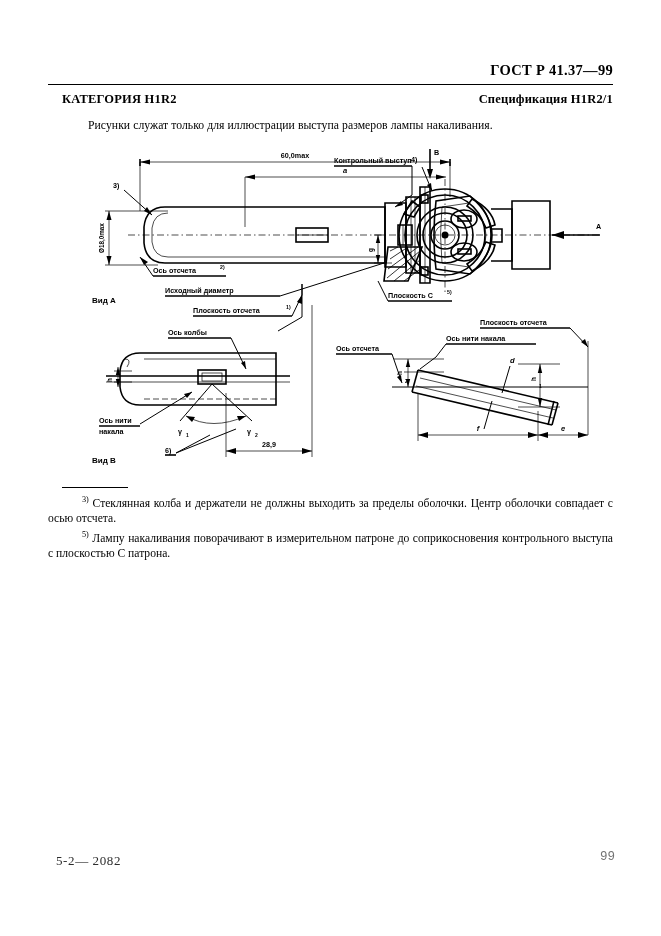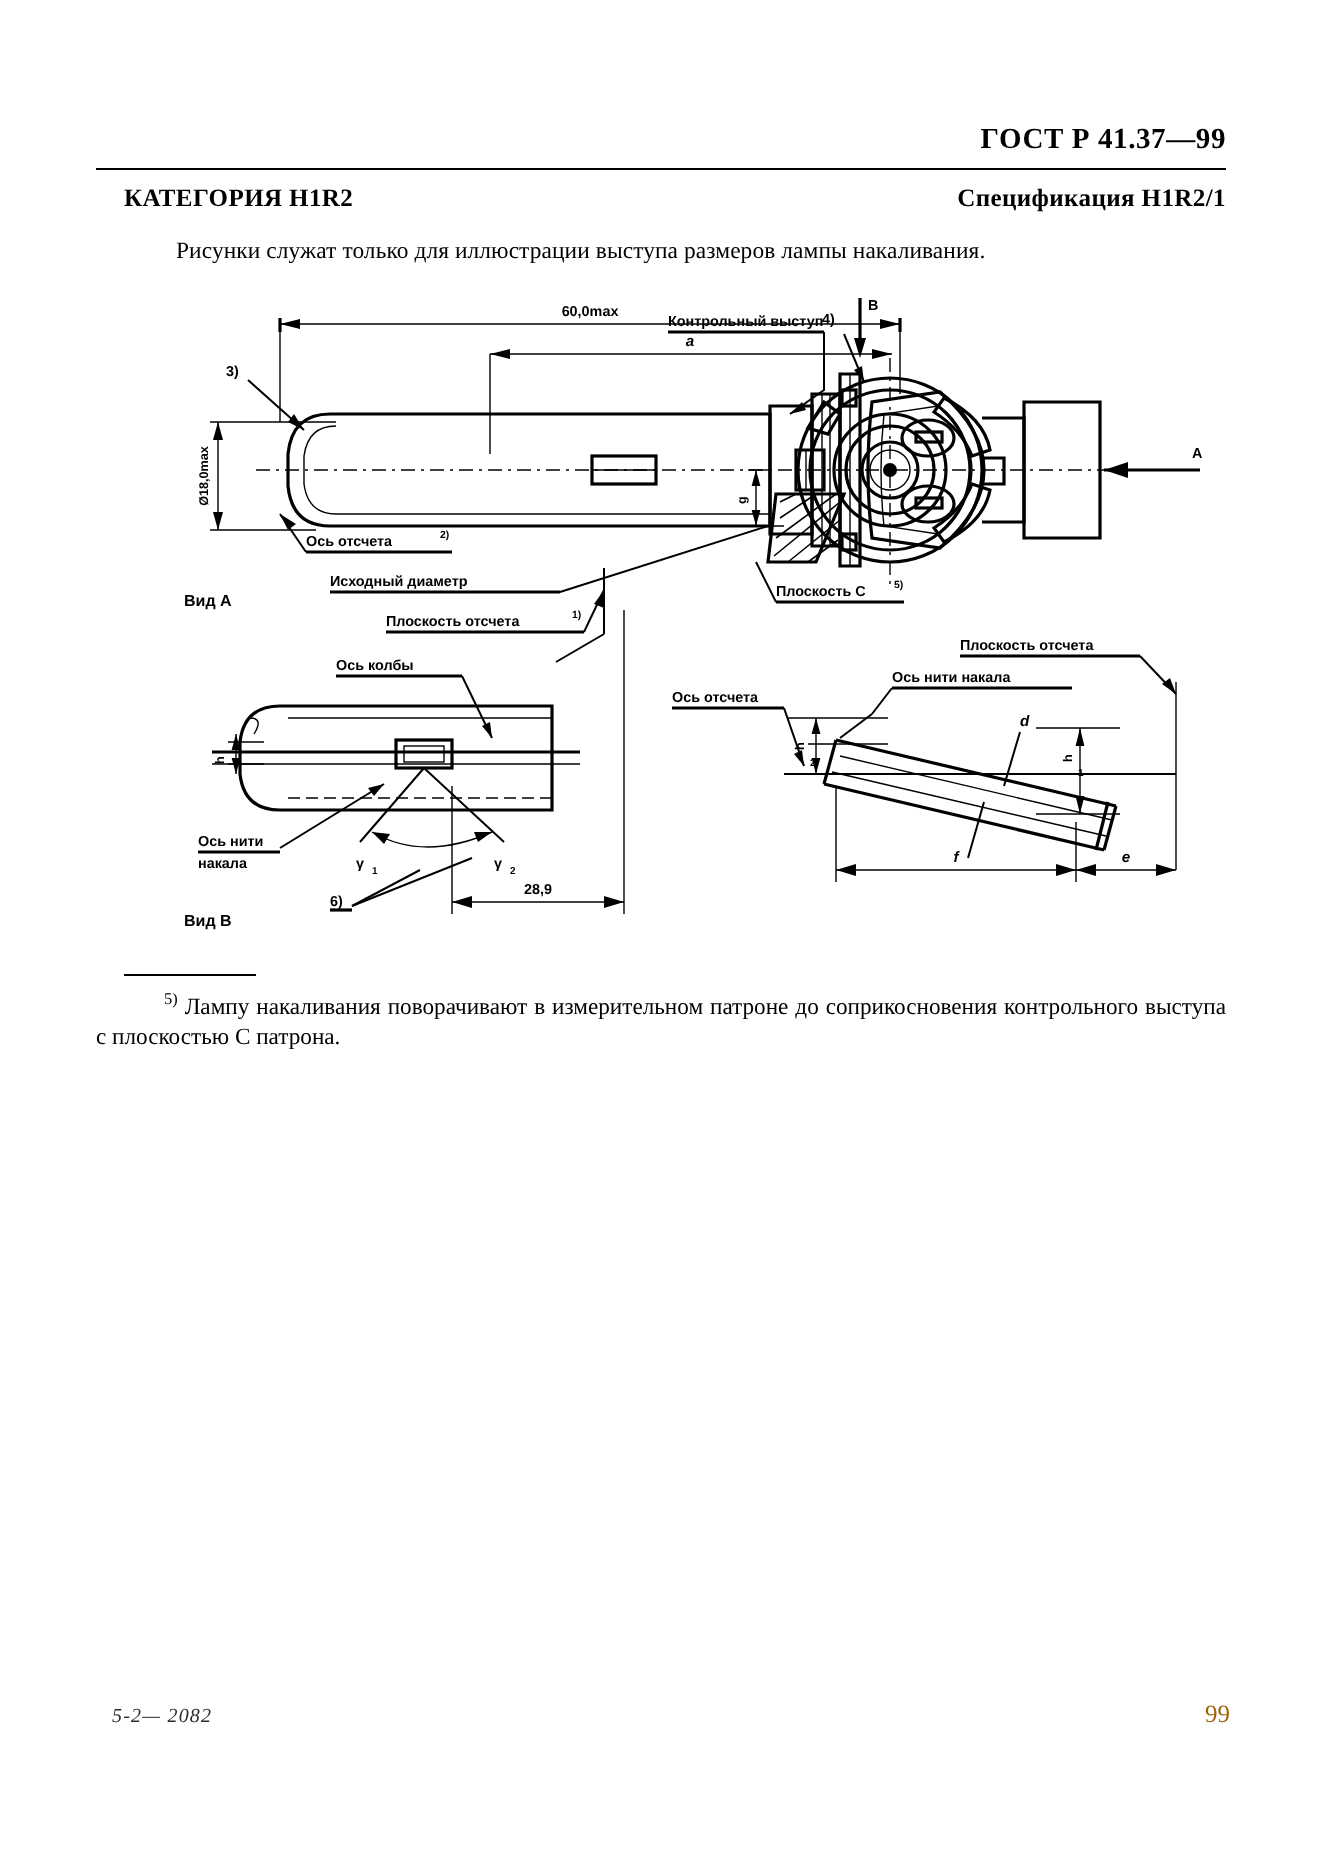--- a/index.html
+++ b/index.html
@@ -103,31 +103,31 @@
   .fn-sup {
     font-size: 8.2px;
     vertical-align: super;
   }
 
   
   .folio-left {
     position: absolute;
     left: 56px;
     top: 853px;
-    font-size: 10px;
+    font-size: 13px;
     letter-spacing: 0.6px;
     color: #2c2c2c;
-    font-style: italic;
   }
   .folio-right {
     position: absolute;
     right: 46px;
     top: 850px;
     font-size: 12.5px;
-    color: #a16207;
+    color: #737373;
+    font-family: Liberation Mono, monospace;
   }
 
   
   text {
     font-family: "Liberation Sans", sans-serif;
     fill: #000;
   }
   .lbl { font-size: 7.2px; font-weight: bold; }
   .lbl-s { font-size: 6.3px; font-weight: bold; }
   .lbl-i { font-size: 7.6px; font-weight: bold; font-style: italic; }
@@ -401,19 +401,20 @@
     <path class="thin" d="M498 300 L548 300"></path>
     <path d="M498 300 L508 297 L508 303 Z" fill="#000"></path>
     <path d="M548 300 L538 297 L538 303 Z" fill="#000"></path>
     <text class="lbl-i" x="523" y="296" text-anchor="middle">e</text>
 
   </svg>
   </div>
 
   <div class="fn-rule"></div>
   <div class="footnotes">
+    <p><span class="fn-sup">3)</span> <span>Стеклянная колба и держатели не должны выходить  за пределы оболочки.  Центр оболочки совпадает с осью отсчета.</span></p>
     <p><span class="fn-sup">5)</span> <span>Лампу накаливания поворачивают в измерительном патроне  до соприкосновения контрольного выступа с плоскостью C патрона.</span></p>
   </div>
 
   <div class="folio-left">5-2— 2082</div>
   <div class="folio-right">99</div>
 
 </div>
 
 </body></html>

